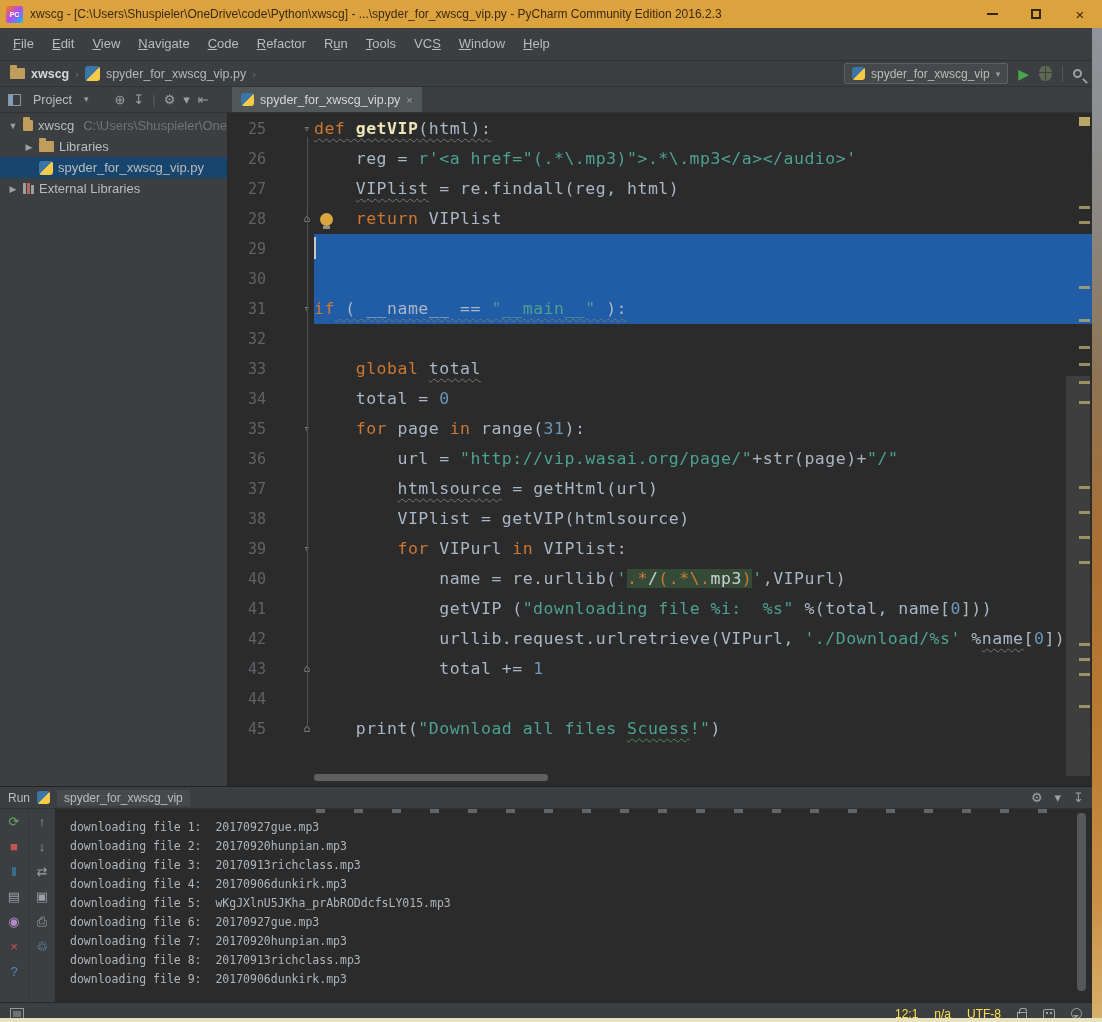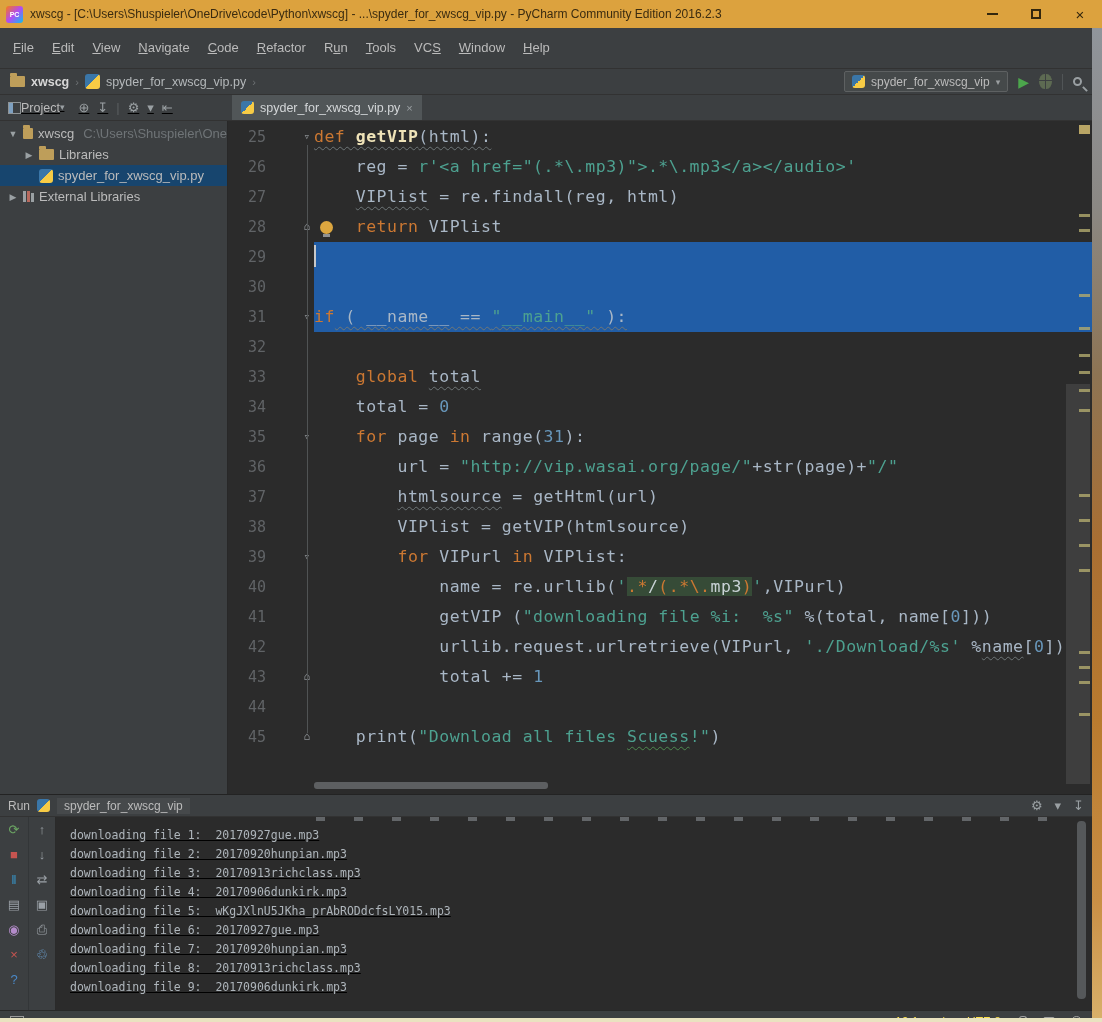--- a/index.html
+++ b/index.html
@@ -14,21 +14,21 @@
              background:linear-gradient(135deg,#f97a12 0%,#b24bf3 50%,#07c3f2 100%);
              color:#fff; font-size:7px; font-weight:bold; display:flex; align-items:center; justify-content:center; }
   #title-text { font-size:12px; color:#3A2B10; white-space:nowrap; }
   #win-controls { margin-left:auto; display:flex; align-items:center; height:100%; }
   .winbtn { width:44px; height:100%; display:flex; align-items:center; justify-content:center;
             color:#33270e; font-size:15px; cursor:default; }
   .minbar { width:11px; height:2px; background:#33270e; }
   .maxbox { width:10px; height:10px; border:2px solid #33270e; }
 
   
-  #menubar { height:41px; background:#3C3F41; display:flex; align-items:center; padding-left:4px;
+  #menubar { height:33px; background:#3C3F41; display:flex; align-items:center; padding-left:4px;
              border-bottom:1px solid #323232; }
   .menu-item { color:#BBBBBB; font-size:13px; padding:0 9px; line-height:26px; }
   .menu-item u { text-decoration-color:#BBBBBB; }
 
   
   #navbar { height:26px; background:#3C3F41; display:flex; align-items:center; padding:0 10px;
             border-bottom:1px solid #323232; }
   .crumb-sep { color:#6d7173; font-size:11px; margin:0 6px; }
   #crumb-project { color:#d7d7d7; font-weight:bold; font-size:12.5px; margin-left:6px; }
   #crumb-file { color:#b4b8ba; font-size:12.5px; margin-left:6px; }
@@ -46,21 +46,21 @@
   .bug { width:13px; height:15px; border-radius:50%/60%; background:#5d6a52; position:relative; display:inline-block; }
   .bug:before { content:''; position:absolute; left:0; right:0; top:6px; height:1px; background:#3C3F41; }
   .bug:after  { content:''; position:absolute; left:6px; top:0; bottom:0; width:1px; background:#3C3F41; }
   .vsep { width:1px; height:16px; background:#515557; }
   .magnifier { width:9px; height:9px; border:2px solid #9aa0a3; border-radius:50%; position:relative; display:inline-block; }
   .magnifier:after { content:''; position:absolute; width:6px; height:2px; background:#9aa0a3;
                      transform:rotate(45deg); left:7px; top:9px; }
 
   
   #toolrow { height:26px; background:#3C3F41; display:flex; border-bottom:1px solid #323232; }
-  #project-head { width:228px; display:flex; align-items:center; padding-left:8px; gap:0;text-decoration:underline; }
+  #project-head { width:228px; display:flex; align-items:center; padding-left:8px; gap:12px; }
   .panel-ico { width:13px; height:12px; border:1px solid #8f9496; display:inline-block; position:relative; }
   .panel-ico:before { content:''; position:absolute; left:0; top:0; bottom:0; width:4px; background:#7ea0c0; }
   #project-label { color:#BBBBBB; font-size:12.5px; }
   .mini-ico { color:#9aa0a3; font-size:13px; line-height:1; }
   #tabbar { flex:1; display:flex; align-items:flex-end; background:#3C3F41; }
   #editor-tab { height:25px; background:#515658; display:flex; align-items:center; gap:6px; padding:0 9px;
                 margin-left:4px; }
   #editor-tab .tab-label { color:#d3d6d8; font-size:12.5px; }
   #editor-tab .tab-close { color:#9aa0a3; font-size:11px; }
 
@@ -107,21 +107,21 @@
                 border-bottom:1px solid #323232; }
   #run-title { color:#BBBBBB; font-size:12px; }
   #run-tab-label { color:#BBBBBB; font-size:12px; background:#46494B; padding:1px 7px; }
   #run-header-icons { margin-left:auto; display:flex; gap:12px; align-items:center; }
   #run-body { display:flex; height:193px; }
   .rtoolbar { width:28px; background:#3C3F41; display:flex; flex-direction:column; align-items:center;
               padding-top:4px; gap:7px; }
   .rtoolbar.second { border-left:1px solid #333638; border-right:1px solid #2a2a2a; }
   .ricon { font-size:13px; line-height:18px; }
   #console { flex:1; position:relative; font-family:"DejaVu Sans Mono", monospace; overflow:hidden; }
-  #console-lines { position:absolute; top:9px; left:0; right:0;text-decoration:underline; }
+  #console-lines { position:absolute; top:9px; left:0; right:0; }
   .cline { height:19px; line-height:19px; padding-left:14px; font-size:11.5px; color:#AEB5BB; white-space:pre; }
   #remnant { position:absolute; top:0; left:260px; width:760px; height:4px; opacity:.5;
              background:repeating-linear-gradient(90deg,#9aa0a6 0 9px, transparent 9px 38px); }
   #cscroll { position:absolute; right:6px; top:4px; width:9px; height:178px; background:#55585A; border-radius:4px; }
 
   
   #statusbar { height:22px; background:#3C3F41; border-top:1px solid #282828; display:flex; align-items:center;
                padding:0 10px; }
   .toggle-ico { width:14px; height:12px; border:1px solid #9a9a9a; position:relative; }
   .toggle-ico:before { content:''; position:absolute; inset:2px; background:#6e7274; }

